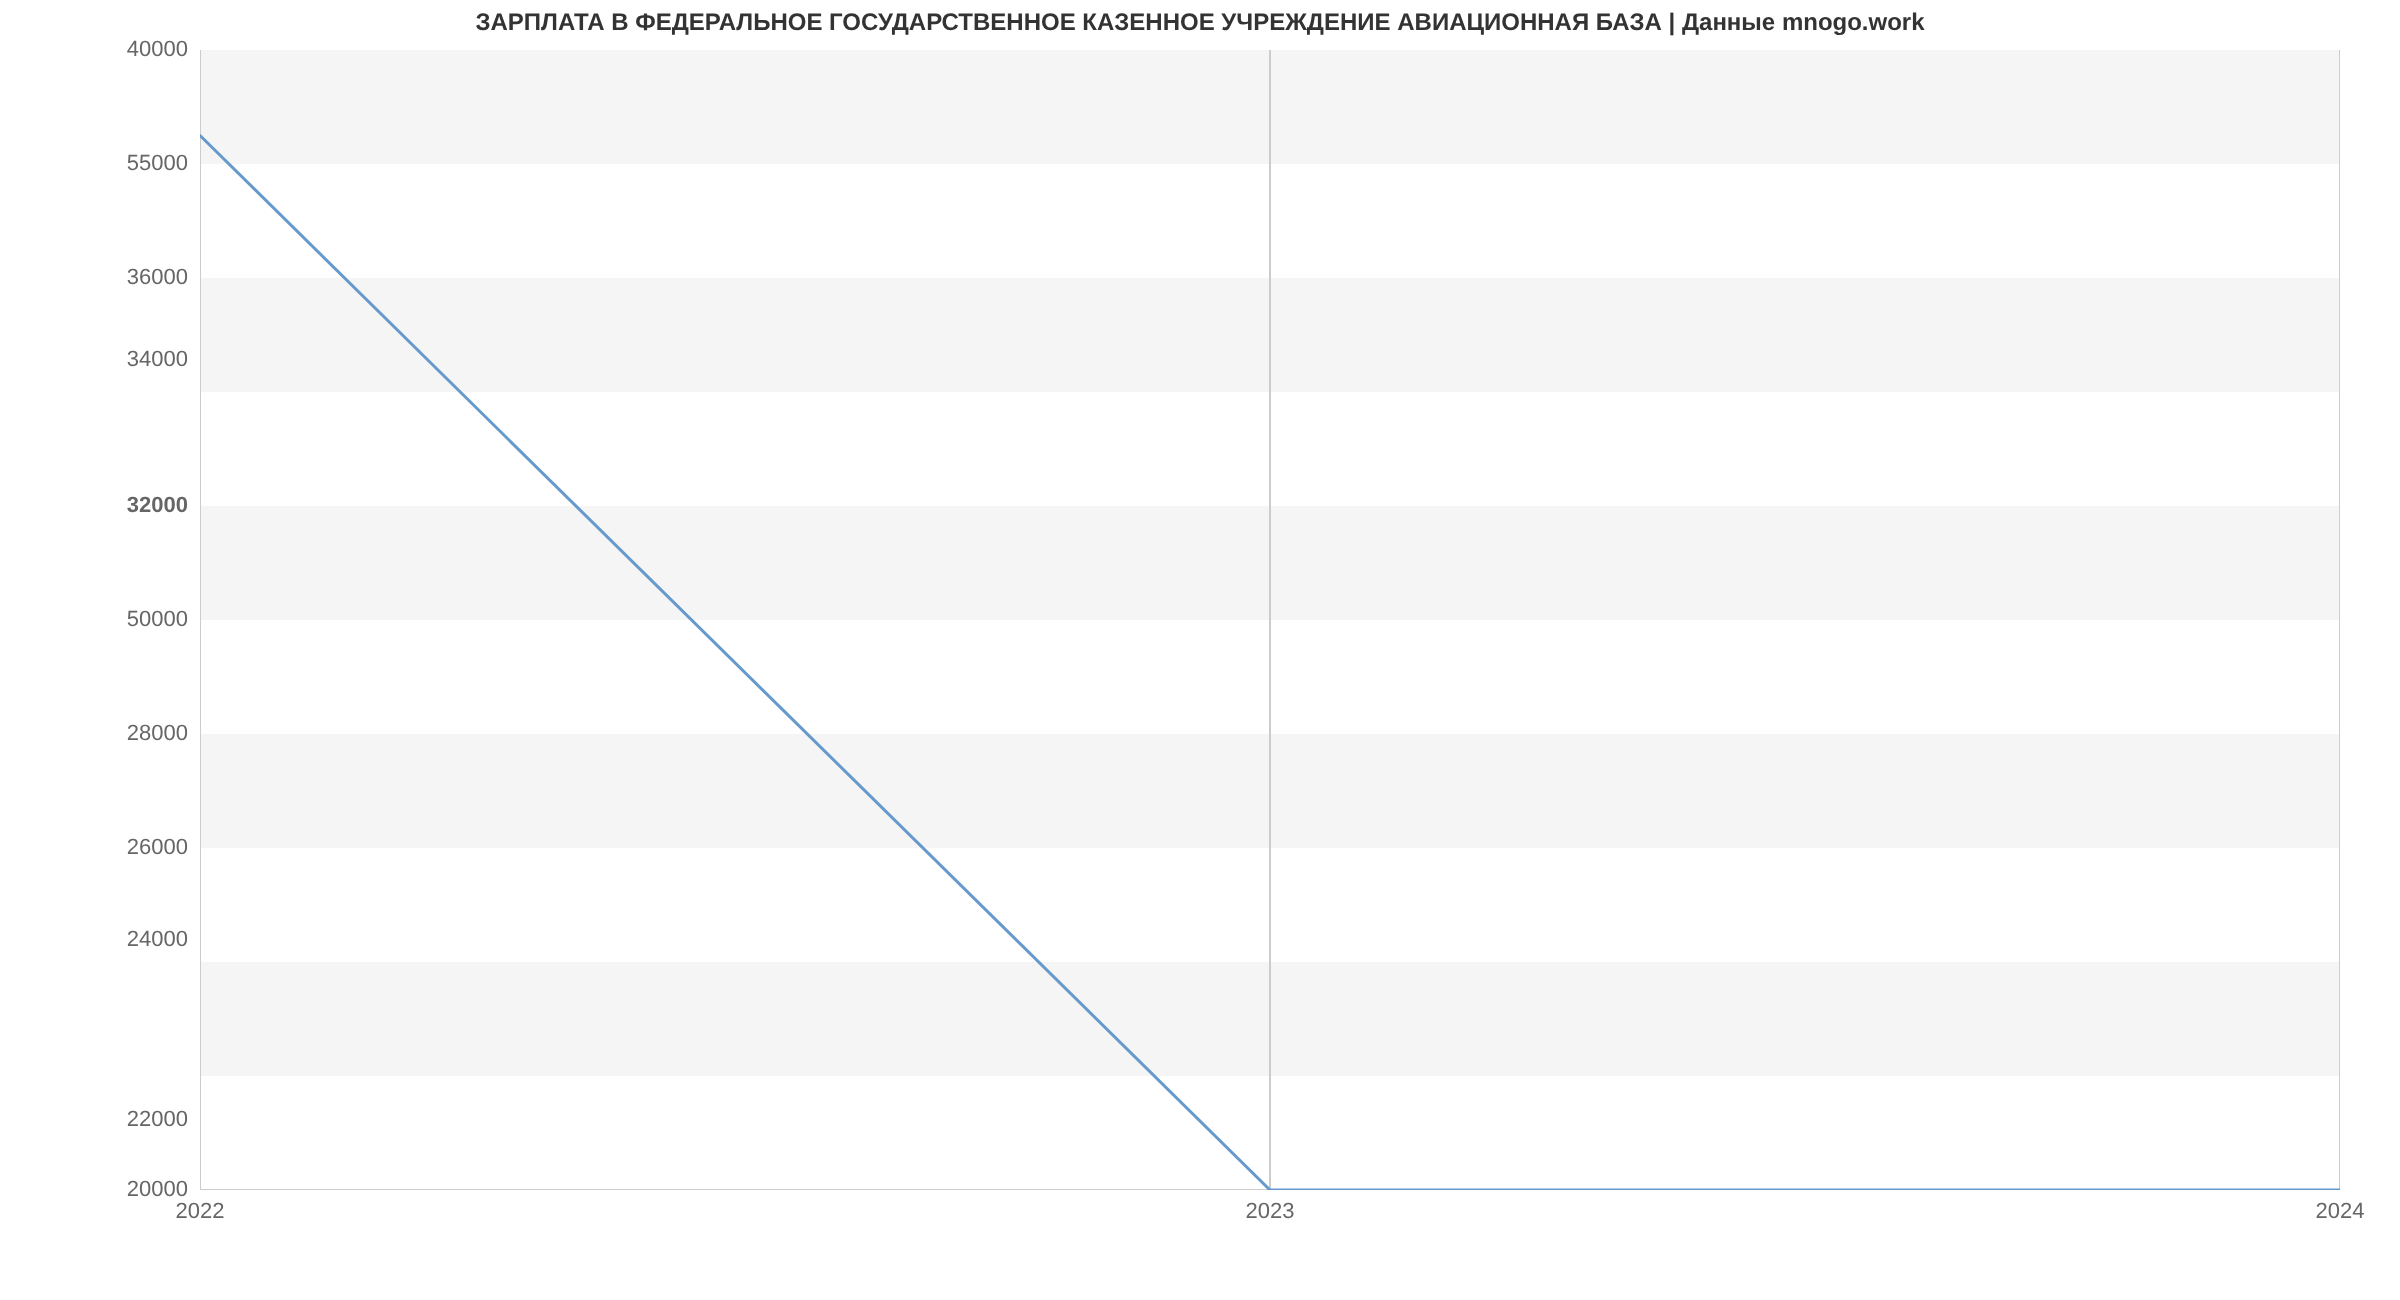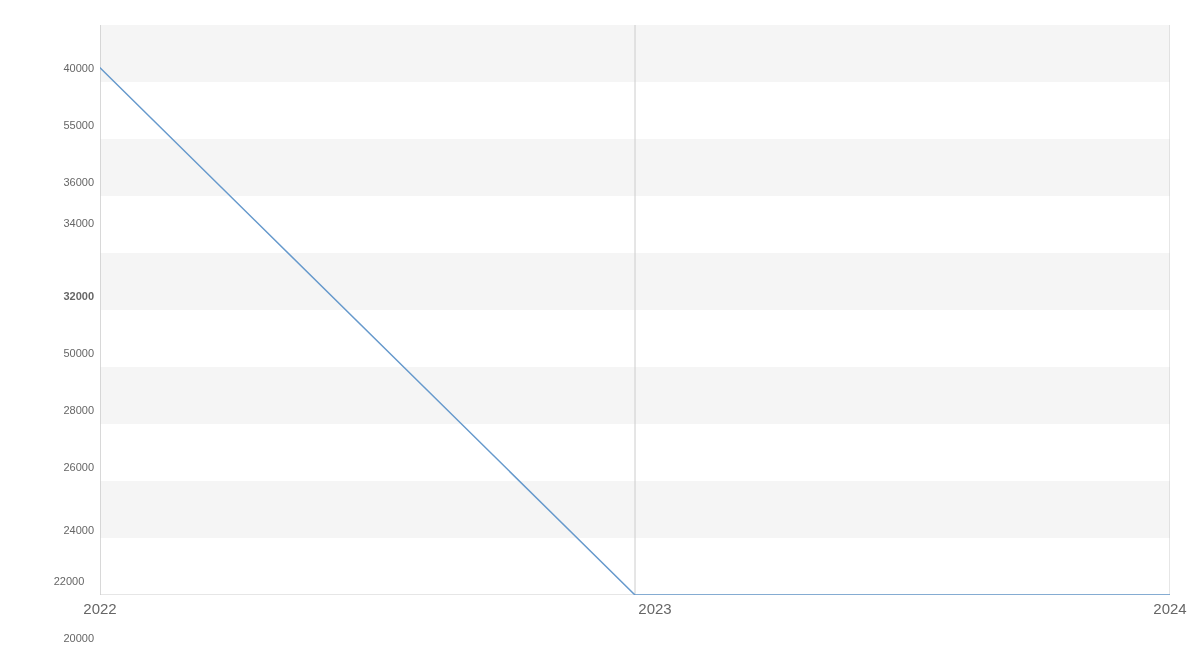--- a/index.html
+++ b/index.html
@@ -39,61 +39,61 @@
     top: 0;
   }
   .y-tick {
     position: absolute;
     right: 1106px;
     font-size: 11px;
     color: #666666;
     transform: translateY(-50%);
     text-align: right;
     width: 50px;
-    margin-top: 43px;
   }
   .x-tick {
     position: absolute;
     top: 600px;
-    font-size: 15px;
+    font-size: 11px;
     color: #666666;
     transform: translateX(-50%);
     text-align: left;
   }
 </style>
 </head>
 <body>
 
 <div class="chart-wrap">
+  <div class="title">ЗАРПЛАТА В ФЕДЕРАЛЬНОЕ ГОСУДАРСТВЕННОЕ КАЗЕННОЕ УЧРЕЖДЕНИЕ АВИАЦИОННАЯ БАЗА | Данные mnogo.work</div>
   <div class="plot-area">
     <svg width="1070" height="570" viewBox="0 0 1070 570">
         <rect x="0" y="456" width="1070" height="57" fill="#f5f5f5"></rect>
         <rect x="0" y="342" width="1070" height="57" fill="#f5f5f5"></rect>
         <rect x="0" y="228" width="1070" height="57" fill="#f5f5f5"></rect>
         <rect x="0" y="114" width="1070" height="57" fill="#f5f5f5"></rect>
         <rect x="0" y="0" width="1070" height="57" fill="#f5f5f5"></rect>
         <line x1="0" y1="0" x2="0" y2="570" stroke="#cccccc" stroke-width="1"></line>
         <line x1="535" y1="0" x2="535" y2="570" stroke="#cccccc" stroke-width="1"></line>
         <line x1="1070" y1="0" x2="1070" y2="570" stroke="#cccccc" stroke-width="1"></line>
         <line x1="0" y1="0" x2="0" y2="570" stroke="#cccccc" stroke-width="1"></line>
         <line x1="0" y1="570" x2="1070" y2="570" stroke="#cccccc" stroke-width="1"></line>
         <path d="M0 42.75 L535 570 L1070 570 " fill="none" stroke="#6699cc" stroke-width="1.5" stroke-linejoin="round" stroke-linecap="round"></path>
       </svg>
   </div>
   <div id="y-ticks">
       <div class="y-tick" style="top: 595px;">20000</div>
-      <div class="y-tick" style="top: 538px; text-align: center;">22000</div>
-      <div class="y-tick" style="top: 487px;">24000</div>
+      <div class="y-tick" style="top: 560px;">22000</div>
+      <div class="y-tick" style="top: 470px;">24000</div>
       <div class="y-tick" style="top: 424px;">26000</div>
       <div class="y-tick" style="top: 367px;">28000</div>
       <div class="y-tick" style="top: 310px;">50000</div>
       <div class="y-tick" style="top: 253px; font-weight: bold;">32000</div>
       <div class="y-tick" style="top: 180px;">34000</div>
       <div class="y-tick" style="top: 139px;">36000</div>
       <div class="y-tick" style="top: 82px;">55000</div>
       <div class="y-tick" style="top: 25px;">40000</div>
     </div>
   <div id="x-ticks">
       <div class="x-tick" style="left: 100px;">2022</div>
-      <div class="x-tick" style="left: 635px; margin-left: 20px;">2023</div>
+      <div class="x-tick" style="left: 635px;">2023</div>
       <div class="x-tick" style="left: 1170px;">2024</div>
     </div>
 </div>
 
 </body></html>

